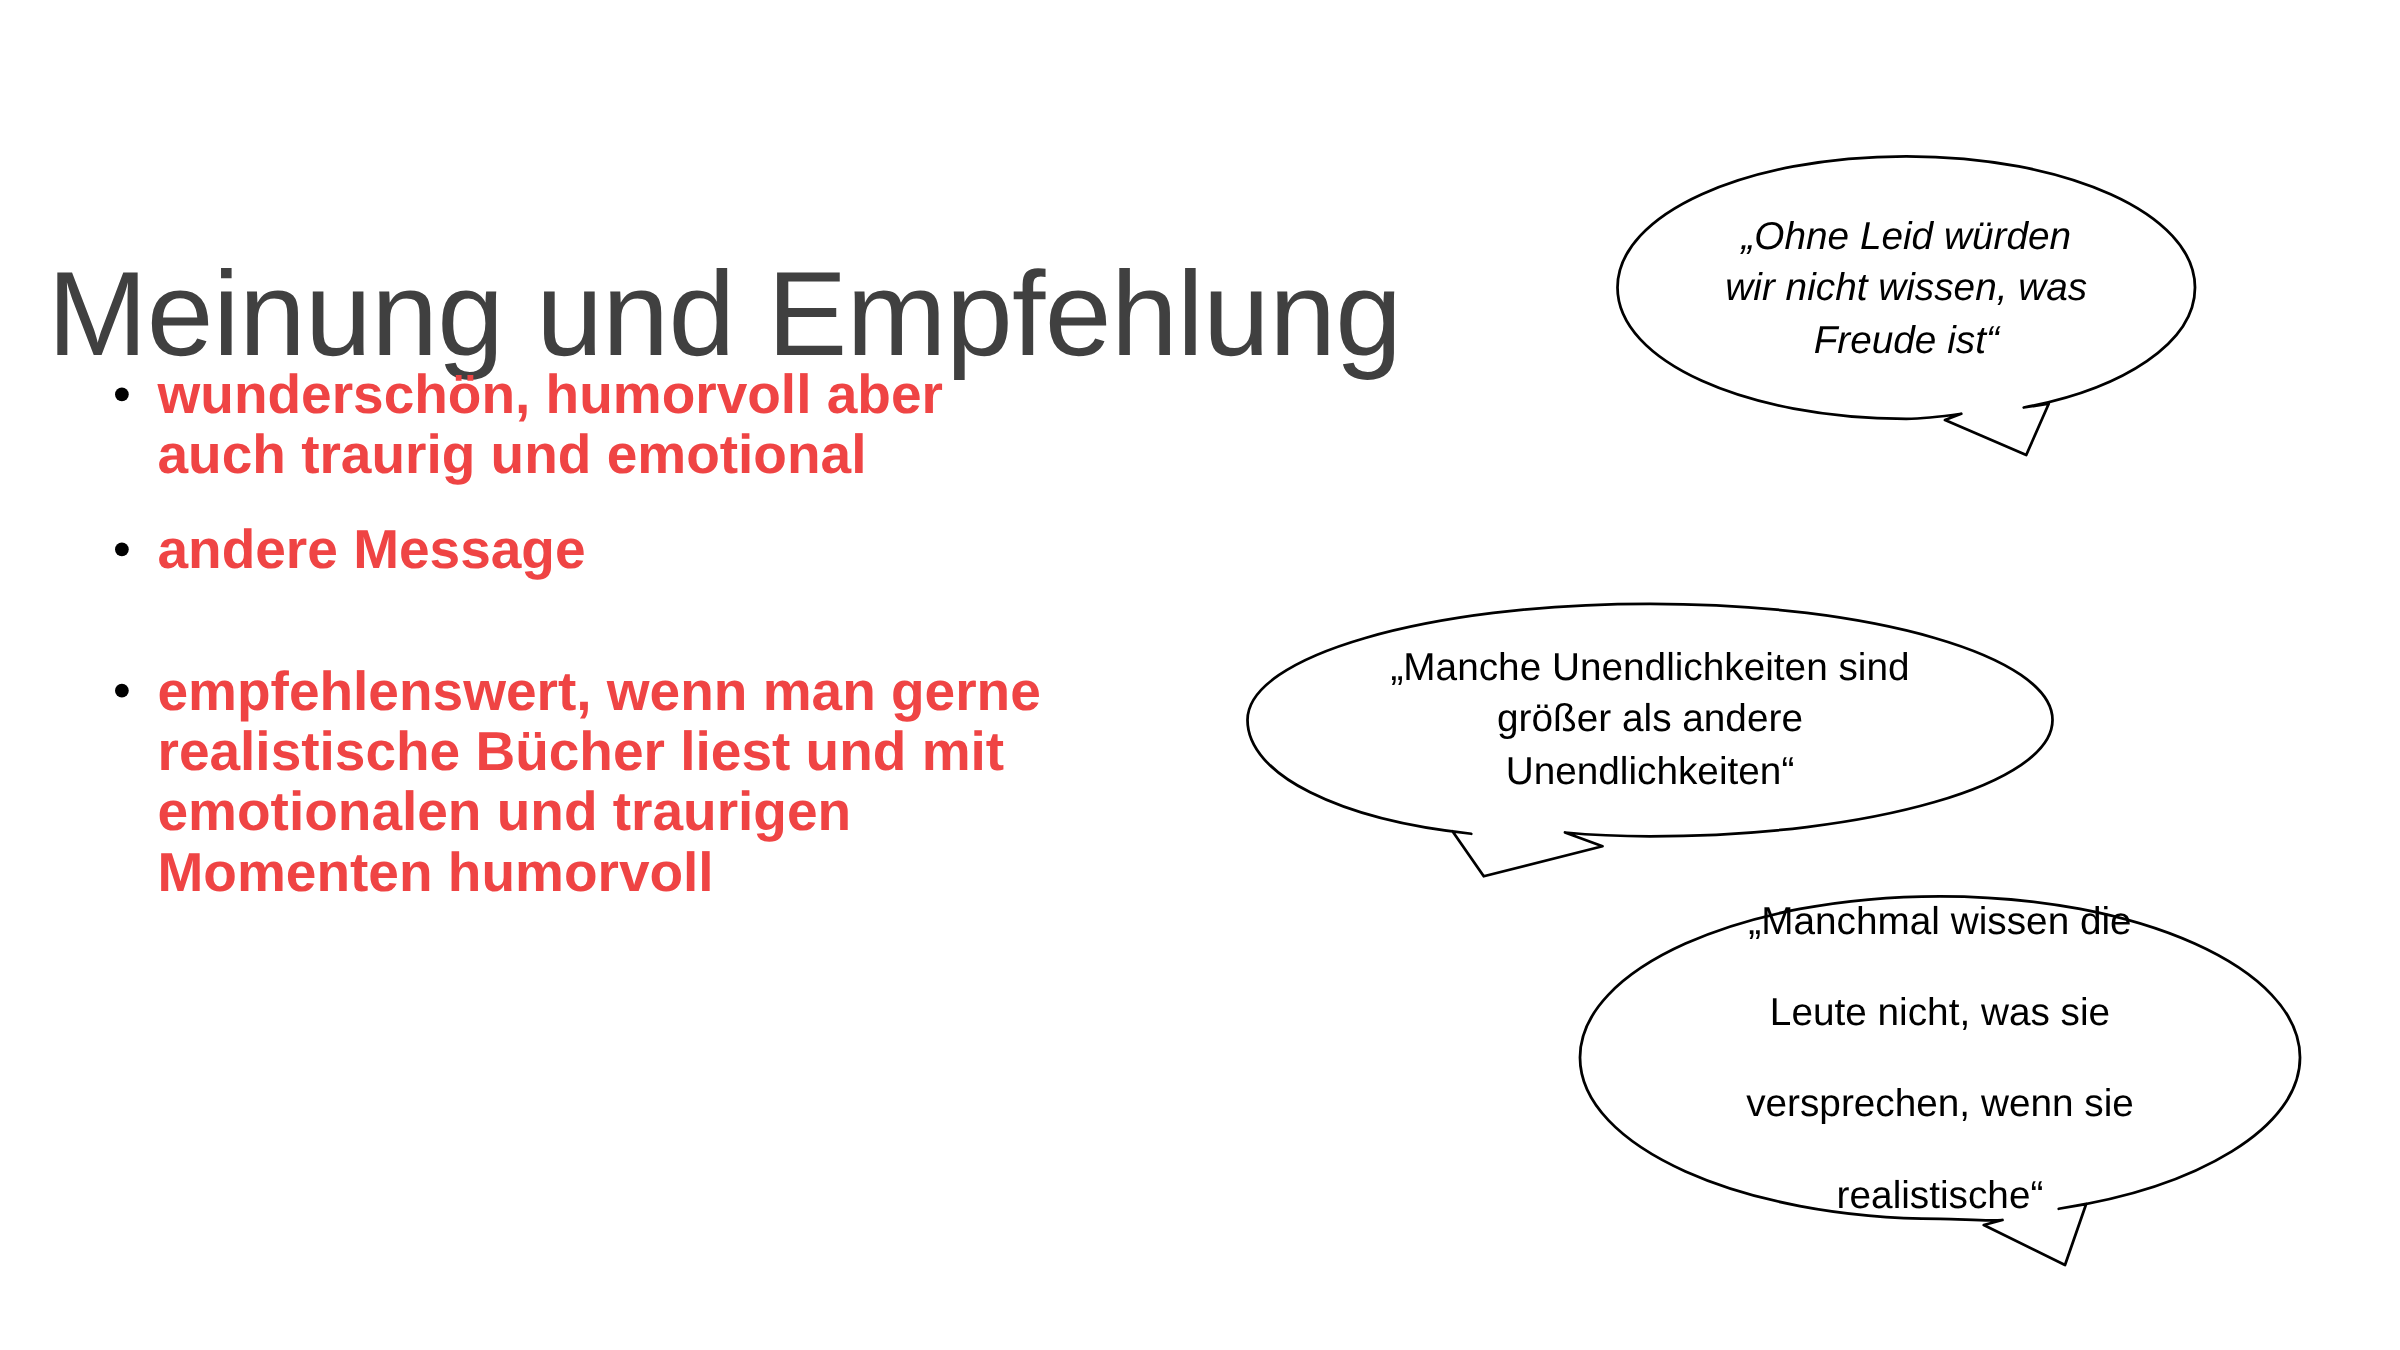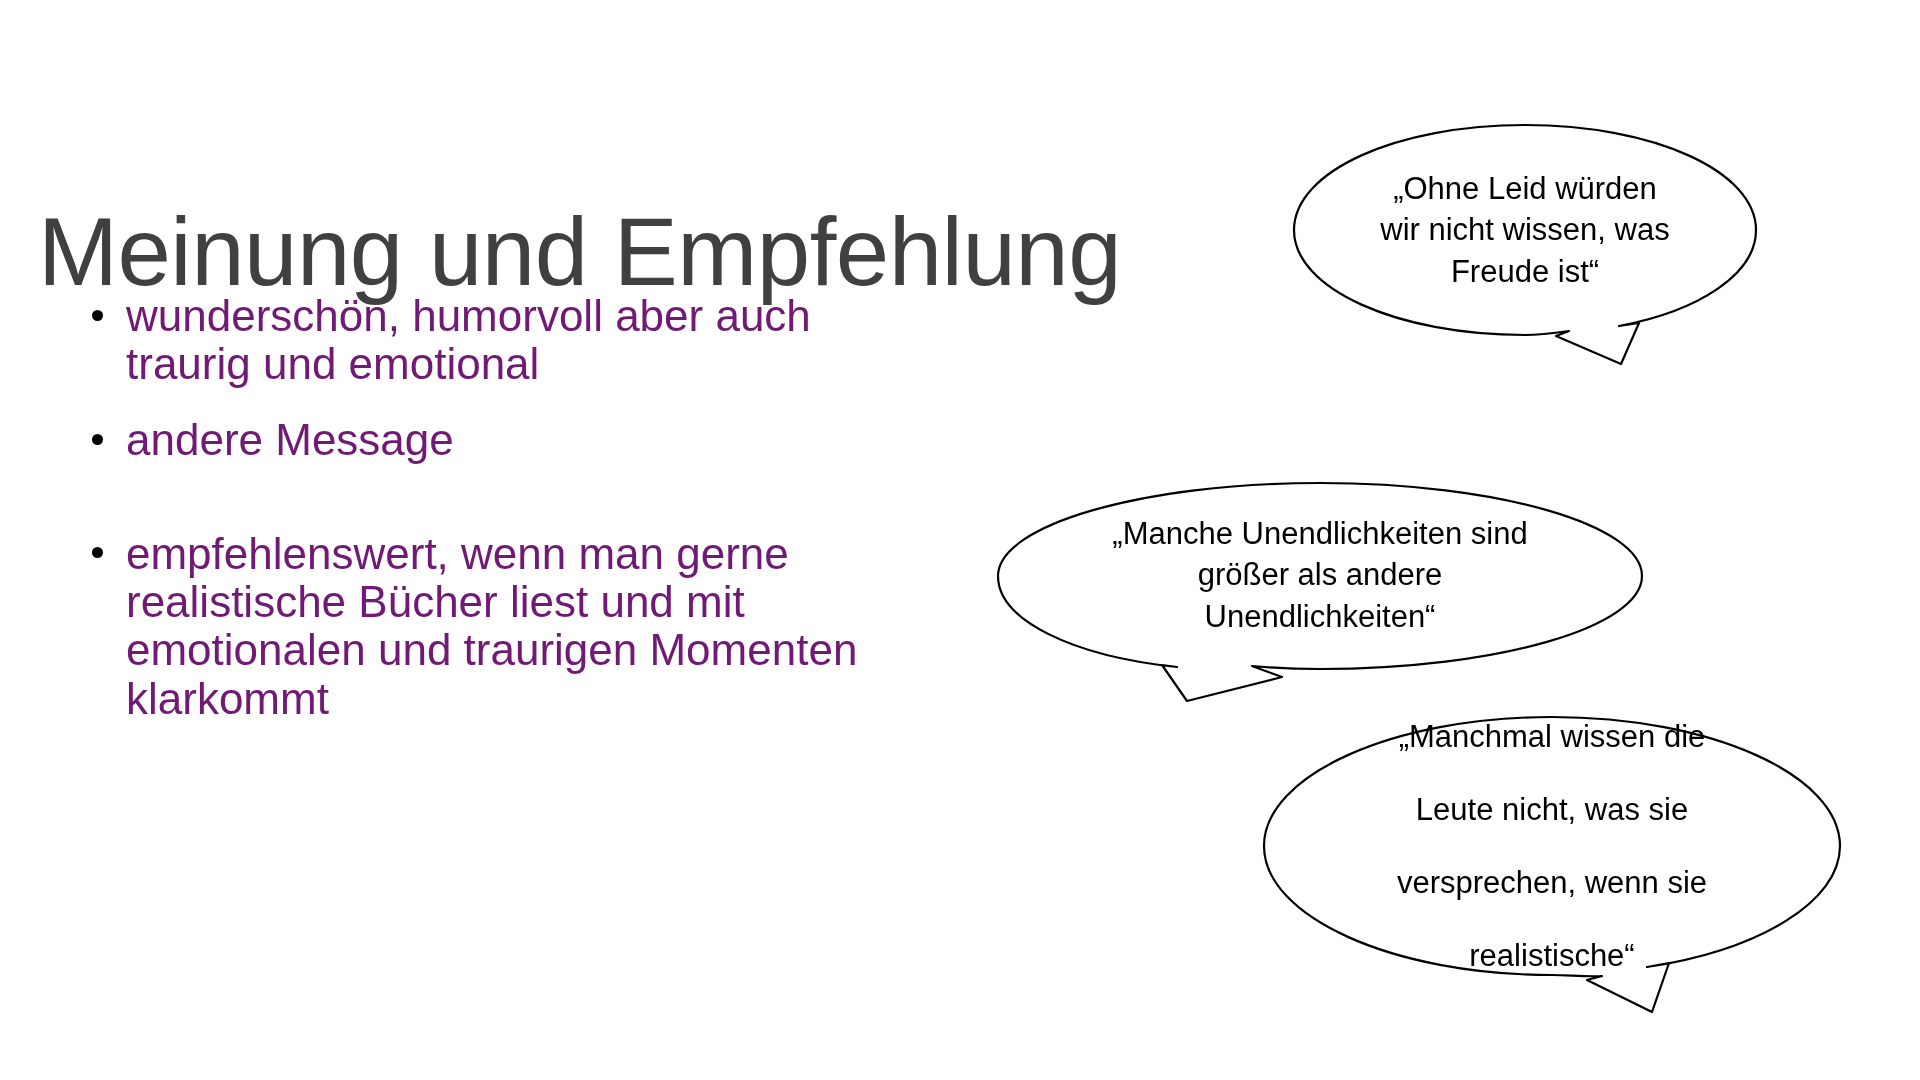--- a/index.html
+++ b/index.html
@@ -42,21 +42,22 @@
     width: 780px;
     margin: 0;
     padding: 0;
     list-style: none;
   }
   .bullet-item {
     position: relative;
     padding-left: 42px;
     font-size: 44px;
     line-height: 1.10;
-    color: #701a75;
+    color: #ef4444;
+    font-weight: bold;
   }
   .bullet-item .bullet-dot {
     position: absolute;
     left: 8px;
     top: 0.40em;
     width: 11px;
     height: 11px;
     border-radius: 50%;
     background: #000000;
     display: block;
@@ -91,21 +92,21 @@
     flex-direction: column;
     align-items: center;
     justify-content: center;
     text-align: center;
     font-size: 31px;
     line-height: 1.33;
     color: #000000;
     pointer-events: none;
     box-sizing: border-box;
   }
-  #bubble-1 { left: 1292px; top: 124px;  width: 466px; height: 250px; }
+  #bubble-1 { left: 1292px; top: 124px;  width: 466px; height: 250px; font-style: italic; }
   #bubble-1 .bubble-text { width: 466px; height: 212px; padding: 0 52px; }
 
   #bubble-2 { left: 996px;  top: 482px;  width: 648px; height: 228px; }
   #bubble-2 .bubble-text { width: 648px; height: 186px; padding: 0 70px; }
 
   #bubble-3 { left: 1262px; top: 716px;  width: 580px; height: 320px; }
   #bubble-3 .bubble-text { width: 580px; height: 260px; padding: 0 64px; justify-content: space-between; }
 
   .bubble-line { display: block; white-space: nowrap; }
 </style>
@@ -120,21 +121,21 @@
     <li class="bullet-item">
       <span class="bullet-dot"></span>
       <span class="bullet-text">wunderschön, humorvoll aber auch traurig und emotional</span>
     </li>
     <li class="bullet-item gap-small">
       <span class="bullet-dot"></span>
       <span class="bullet-text">andere Message</span>
     </li>
     <li class="bullet-item gap-before">
       <span class="bullet-dot"></span>
-      <span class="bullet-text">empfehlenswert, wenn man gerne realistische Bücher liest und mit emotionalen und traurigen Momenten klarkommt</span>
+      <span class="bullet-text">empfehlenswert, wenn man gerne realistische Bücher liest und mit emotionalen und traurigen Momenten humorvoll</span>
     </li>
   </ul>
 
   <div class="bubble" id="bubble-1">
     <svg width="466" height="250" viewBox="0 0 466 250" xmlns="http://www.w3.org/2000/svg">
       <path class="bubble-shape" d="M 233 1
                C 361 1 464 47 464 106
                C 464 150 407 187 327 202
                L 347 199
                L 329 240

